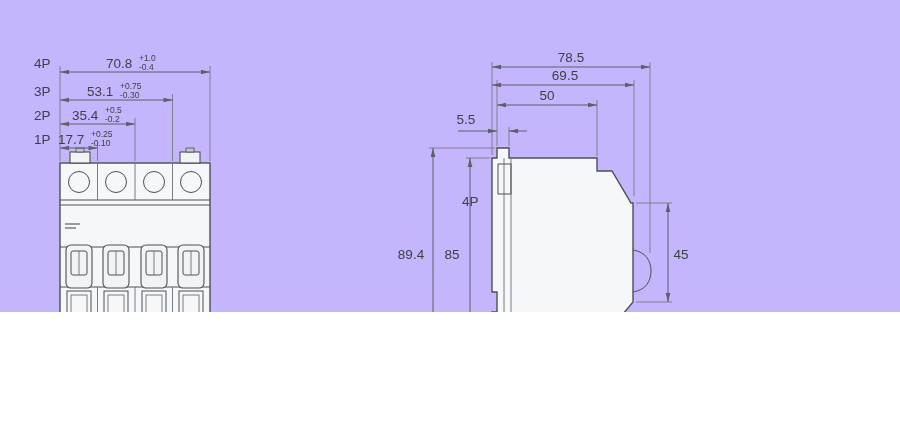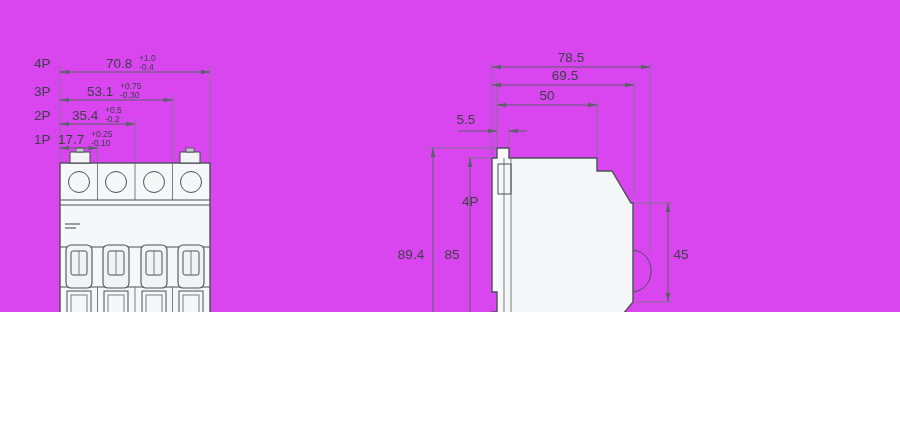--- a/index.html
+++ b/index.html
@@ -1,16 +1,16 @@
 <!DOCTYPE html>
 <html><head>
 <meta charset="utf-8">
 <style>
   html,body{margin:0;padding:0;background:#ffffff;}
-  .canvas{width:900px;height:312px;background:#d946ef;position:relative;overflow:hidden;
+  .canvas{width:900px;height:312px;background:#c4b5fd;position:relative;overflow:hidden;
           font-family:"Liberation Sans", sans-serif;}
   svg text{fill:#3c4146;font-family:"Liberation Sans", sans-serif;}
   .dimtxt{font-size:13.5px;}
   .toltxt{font-size:8.5px;}
   .lbl{font-size:13.5px;}
   .dim{stroke:#5b6167;stroke-width:1;fill:none;}
   .ext{stroke:#767c82;stroke-width:0.9;fill:none;}
   .body{fill:#f6f7f8;stroke:#4b5157;stroke-width:1.4;}
   .part{fill:#f2f3f4;stroke:#4b5157;stroke-width:1.1;}
   .detail{fill:none;stroke:#4b5157;stroke-width:1;}

